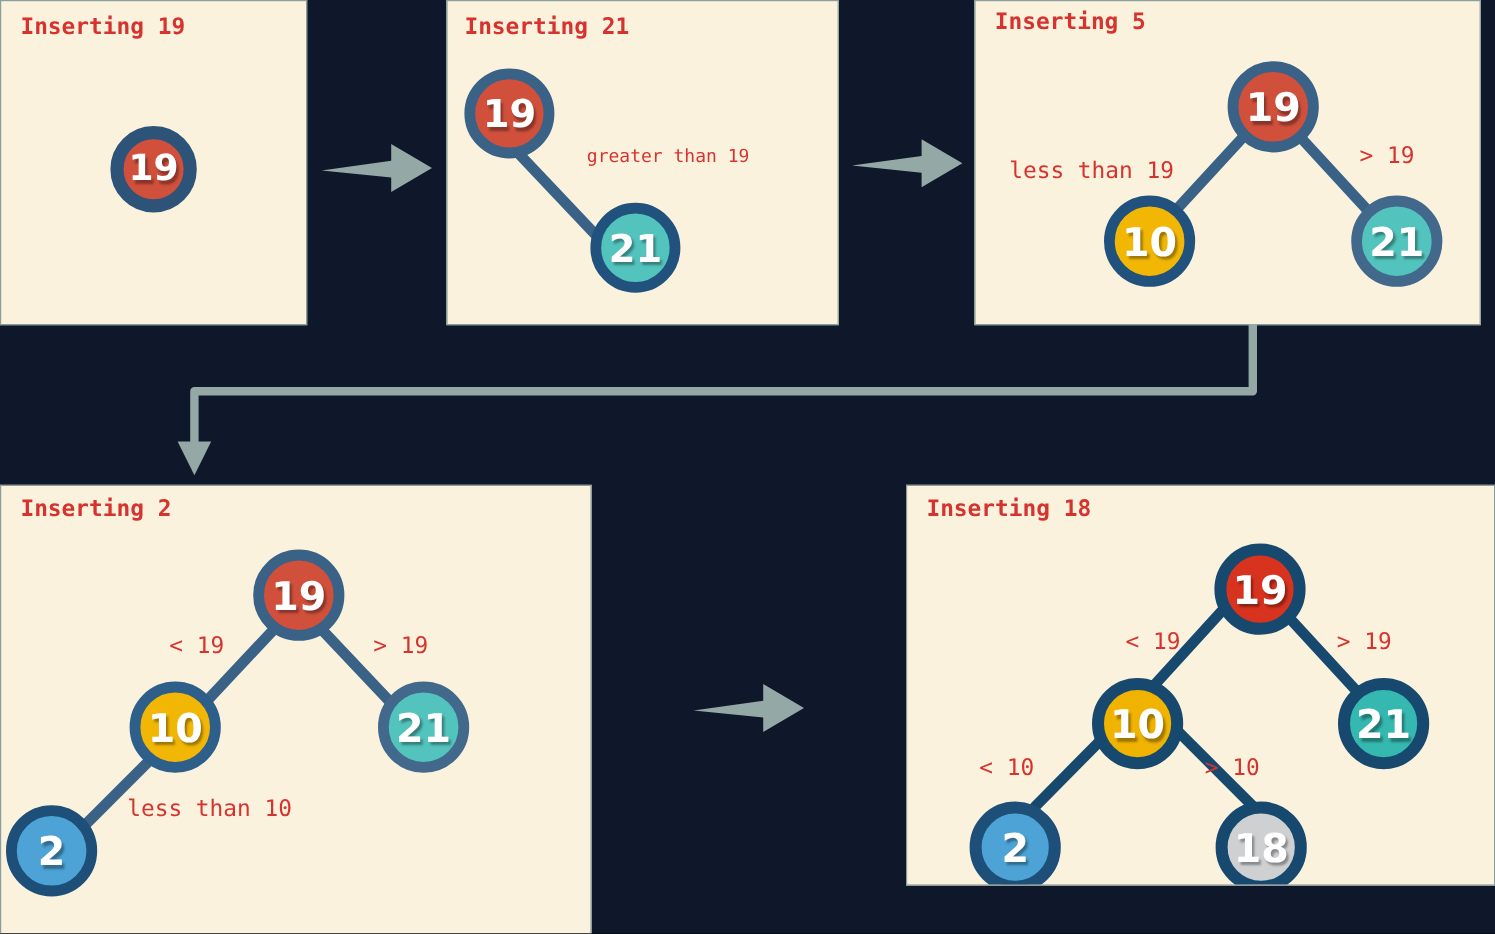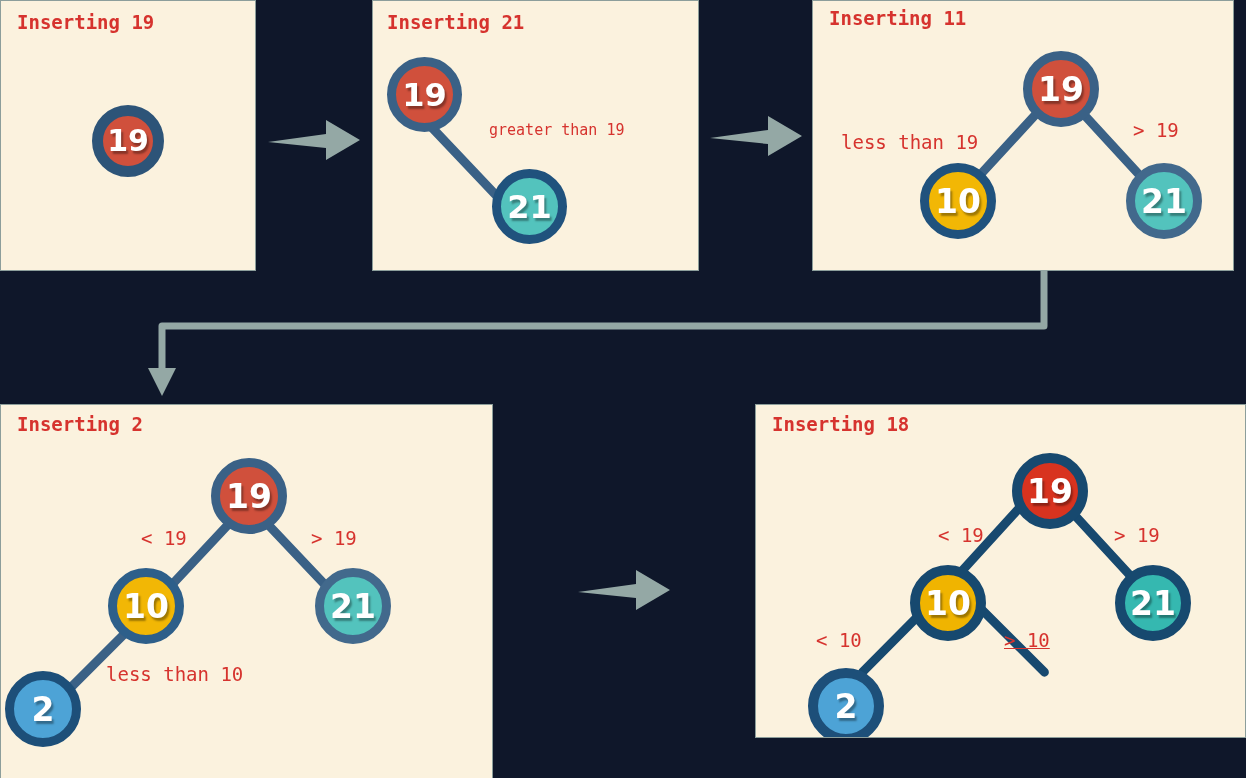--- a/index.html
+++ b/index.html
@@ -86,21 +86,21 @@
     <div class="edge-label" style="left:116px; top:120px; font-size:15px;">greater than 19</div>
     <div class="node" style="left:14px; top:56px; width:75px; height:75px; background:#d0503c; border:9px solid #3a6186; font-size:32px;">19</div>
     <div class="node" style="left:119px; top:168px; width:75px; height:75px; background:#53c3bd; border:9px solid #20527d; font-size:32px;">21</div>
   </div>
 
   <svg class="flow-arrow" style="left:710px; top:112px;" width="94" height="48" viewBox="0 0 94 48">
     <path d="M0 26 L58 18 L58 4 L92 24 L58 44 L58 32 Z" fill="#94a8a5"></path>
   </svg>
 
   <div class="panel" style="left:812px; top:0px; width:422px; height:271px;">
-    <div class="panel-title" style="left:16px; top:6px; font-size:19px;">Inserting 11</div>
+    <div class="panel-title" style="left:16px; top:6px; font-size:19px;">Inserting 5</div>
     <svg class="tree-svg" viewBox="0 0 422 271">
       <line x1="248" y1="88" x2="145" y2="200" stroke="#3a6186" stroke-width="9" stroke-linecap="round"></line>
       <line x1="248" y1="88" x2="351" y2="200" stroke="#3a6186" stroke-width="9" stroke-linecap="round"></line>
     </svg>
     <div class="edge-label" style="left:28px; top:118px; font-size:19px;margin-top:12px;">less than 19</div>
     <div class="edge-label" style="left:320px; top:118px; font-size:19px;">&gt; 19</div>
     <div class="node" style="left:210px; top:50px; width:76px; height:76px; background:#d0503c; border:9px solid #3a6186; font-size:33px;">19</div>
     <div class="node" style="left:107px; top:162px; width:76px; height:76px; background:#f2b705; border:9px solid #20527d; font-size:33px;">10</div>
     <div class="node" style="left:313px; top:162px; width:76px; height:76px; background:#53c3bd; border:9px solid #42698c; font-size:33px;">21</div>
   </div>
@@ -134,20 +134,21 @@
     <div class="panel-title" style="left:16px; top:8px; font-size:19px;">Inserting 18</div>
     <svg class="tree-svg" viewBox="0 0 491 374">
       <line x1="294" y1="86" x2="192" y2="198" stroke="#17496f" stroke-width="10" stroke-linecap="round"></line>
       <line x1="294" y1="86" x2="397" y2="198" stroke="#17496f" stroke-width="10" stroke-linecap="round"></line>
       <line x1="192" y1="198" x2="90" y2="301" stroke="#17496f" stroke-width="10" stroke-linecap="round"></line>
       <line x1="192" y1="198" x2="295" y2="301" stroke="#17496f" stroke-width="10" stroke-linecap="round"></line>
     </svg>
     <div class="edge-label" style="left:182px; top:119px; font-size:19px;">&lt; 19</div>
     <div class="edge-label" style="left:358px; top:119px; font-size:19px;">&gt; 19</div>
     <div class="edge-label" style="left:60px; top:224px; font-size:19px;">&lt; 10</div>
-    <div class="edge-label" style="left:248px; top:224px; font-size:19px;text-decoration:underline;">&gt; 10</div>
+    <div class="edge-label" style="left:248px; top:224px; font-size:19px;">&gt; 10</div>
     <div class="node" style="left:256px; top:48px; width:76px; height:76px; background:#d8331f; border:10px solid #17496f; font-size:33px;">19</div>
     <div class="node" style="left:154px; top:160px; width:76px; height:76px; background:#f0b400; border:10px solid #17496f; font-size:33px;">10</div>
     <div class="node" style="left:359px; top:160px; width:76px; height:76px; background:#35b8b0; border:10px solid #17496f; font-size:33px;">21</div>
     <div class="node" style="left:52px; top:263px; width:76px; height:76px; background:#4da3d6; border:10px solid #1d4f79; font-size:33px;">2</div>
+    <div class="node" style="left:257px; top:263px; width:76px; height:76px; background:#cfd0d2; border:10px solid #17496f; font-size:33px;">18</div>
   </div>
 
 </div>
 
 </body></html>

